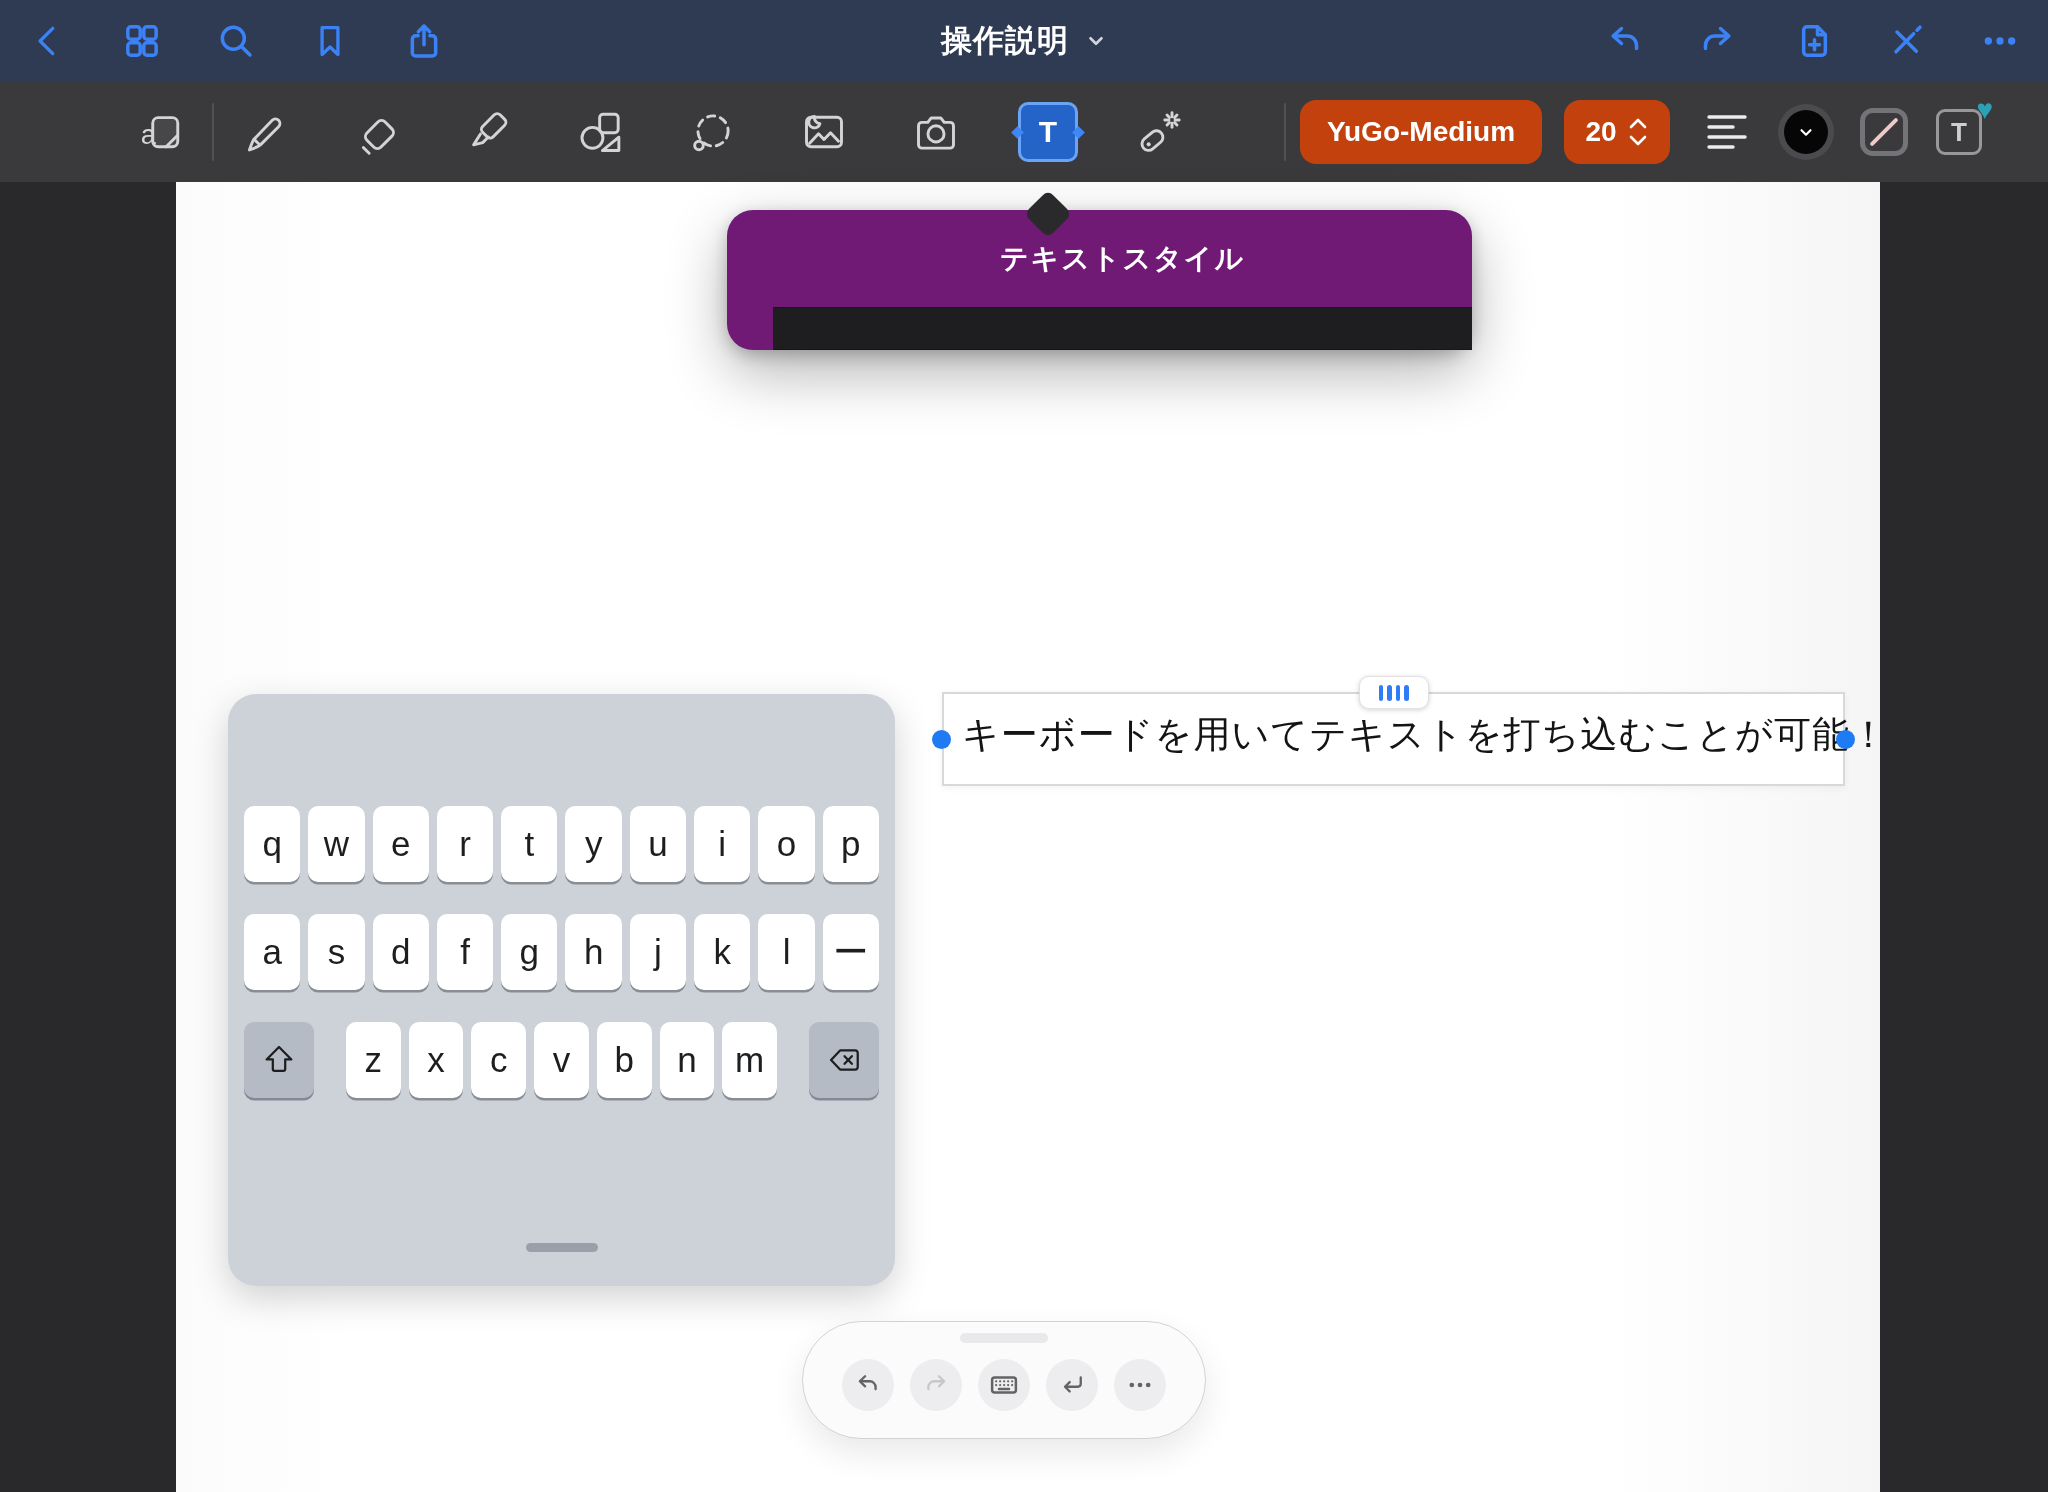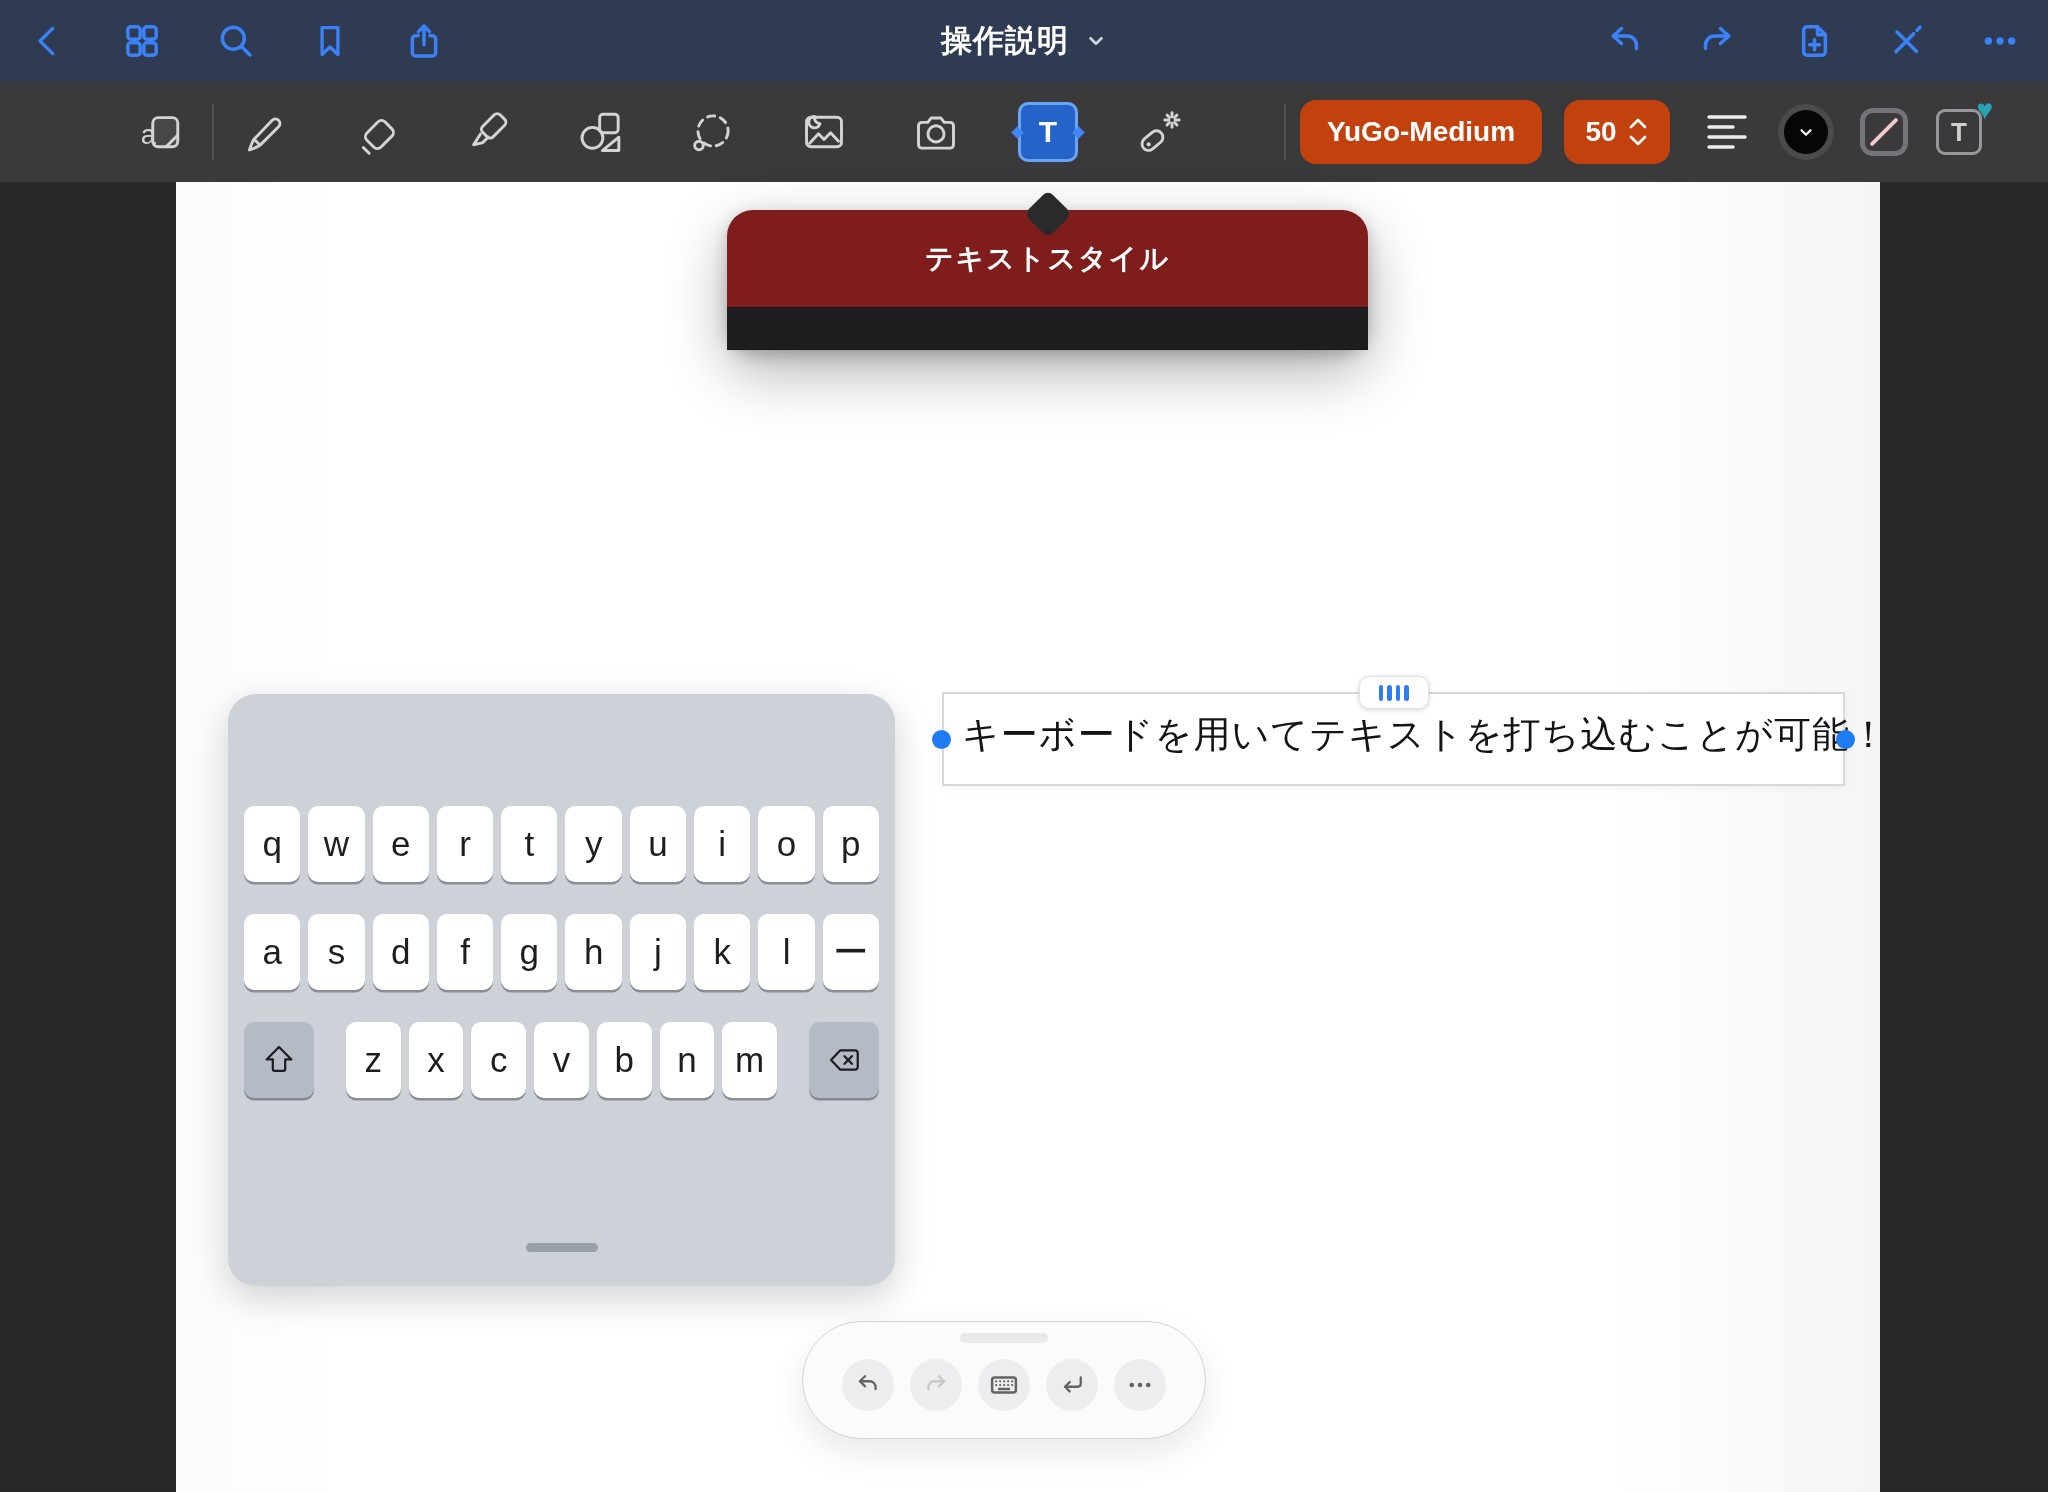--- a/index.html
+++ b/index.html
@@ -37,22 +37,22 @@
   .stroke-btn{margin-left:26px;width:48px;height:48px;border-radius:13px;border:5px solid #737378;
               box-sizing:border-box;display:flex;align-items:center;justify-content:center;flex:0 0 auto;}
   .tbox-btn{margin-left:28px;width:46px;height:46px;border-radius:9px;border:3px solid #98989c;box-sizing:border-box;
             display:flex;align-items:center;justify-content:center;position:relative;color:#cfcfd3;
             font-size:26px;font-weight:600;flex:0 0 auto;}
   .tbox-btn .heart{position:absolute;top:-16px;right:-14px;font-size:28px;color:#2aa2b6;line-height:1;}
   
   .page{position:absolute;left:176px;top:182px;width:1704px;height:1310px;
         background:linear-gradient(90deg,#fbfbfc 0%,#ffffff 10%,#ffffff 84%,#f5f5f6 100%);}
   
-  .popover{position:absolute;left:727px;top:210px;width:641px;background:#7f1d1d;border-radius:26px;
-           box-shadow:0 22px 60px rgba(0,0,0,.30),0 5px 16px rgba(0,0,0,.22);z-index:50;}
+  .popover{position:absolute;left:727px;top:210px;width:699px;background:#701a75;border-radius:26px;
+           box-shadow:0 22px 60px rgba(0,0,0,.30),0 5px 16px rgba(0,0,0,.22);z-index:50;padding-left:46px;}
   .popover::before{content:"";position:absolute;left:304px;top:-13px;width:34px;height:34px;background:#2a2a2c;
            transform:rotate(45deg);border-radius:7px;}
   .pop-title{height:97px;display:flex;align-items:center;justify-content:center;color:#fff;font-size:28px;font-weight:700;letter-spacing:2px;position:relative;}
   .pop-band{height:41px;background:#1e1e20;border-top:1px solid #161618;border-bottom:1px solid #161618;}
   .pop-save{height:90px;display:flex;align-items:center;justify-content:center;color:#fff;font-size:27px;
             border-bottom:1px solid #161618;letter-spacing:1px;}
   .pop-foot{background:#1b1b1d;border-radius:0 0 26px 26px;padding:24px 30px 36px;color:#97979c;
             font-size:23.5px;line-height:1.55;letter-spacing:.5px;word-break:break-all;}
   
   .textbox{position:absolute;left:942px;top:692px;width:903px;height:94px;background:#fff;border:2px solid #d8d8da;
@@ -249,21 +249,21 @@
           <line x1="22.5" y1="8.5" x2="23.9" y2="9.9"></line>
         <line x1="23.9" y1="4.1" x2="22.5" y2="5.5"></line>
           <line x1="19.5" y1="8.5" x2="18.1" y2="9.9"></line>
       </svg>
     </div>
     <div class="tb-divider" style="margin-left:36px;"></div>
     <div class="pill font-pill">
       <span>YuGo-Medium</span>
     </div>
     <div class="pill size-pill">
-      <span>50</span>
+      <span>20</span>
       <svg width="22" height="36" viewBox="0 0 22 36" fill="none" stroke="#fff" stroke-width="2.6" stroke-linecap="round" stroke-linejoin="round">
         <path d="M4 13 l7 -7 7 7"></path>
           <path d="M4 23 l7 7 7 -7"></path>
       </svg>
     </div>
     <div class="align-btn">
       <svg width="46" height="42" viewBox="0 0 46 42" stroke="#ececee" stroke-width="3.4" stroke-linecap="round">
         <line x1="4" y1="6" x2="40" y2="6"></line>
           <line x1="4" y1="16" x2="28" y2="16"></line>
         <line x1="4" y1="26" x2="40" y2="26"></line>

